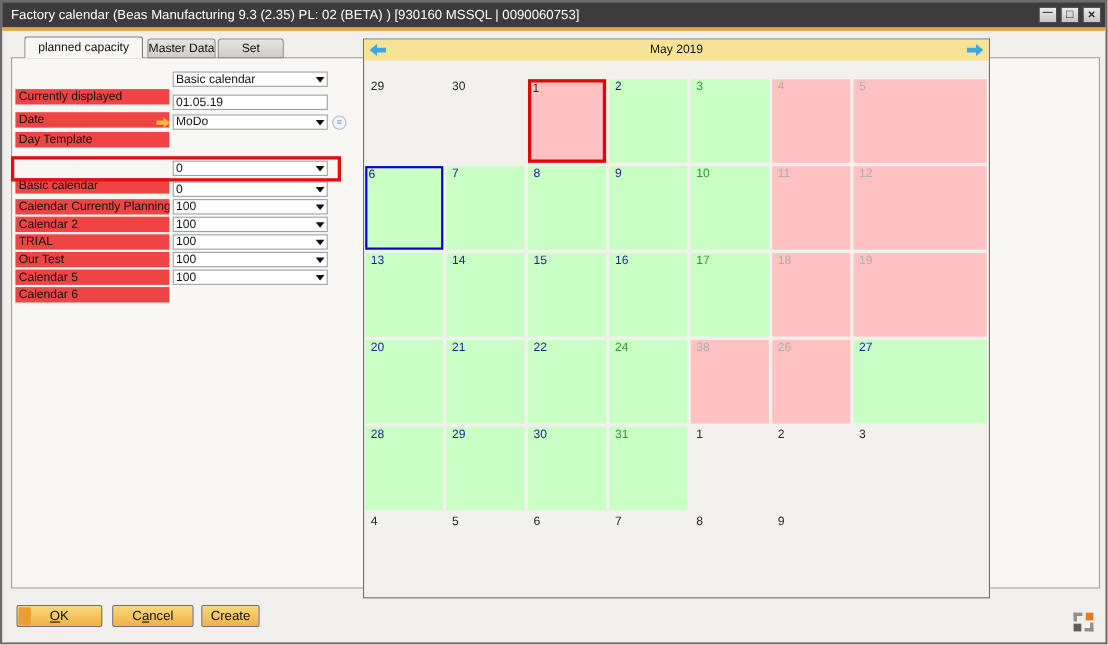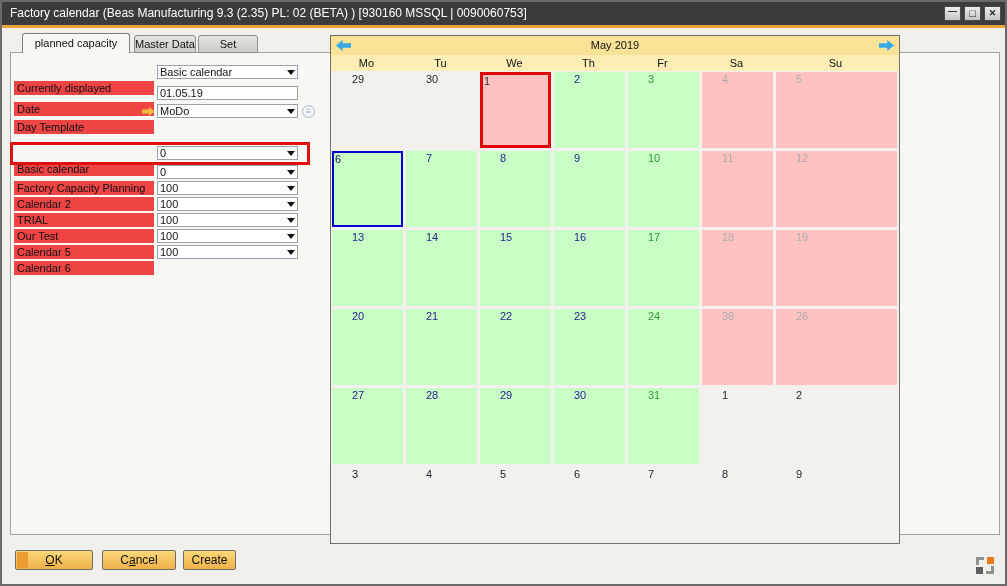--- a/index.html
+++ b/index.html
@@ -55,21 +55,21 @@
                text-align:center; line-height:19px; }
   .nav-arrow { position:absolute; top:4px; width:15px; height:11px; background:#38A9E8; cursor:pointer; }
   .nav-arrow.prev { left:5px;  clip-path:polygon(0 50%, 45% 0, 45% 30%, 100% 30%, 100% 70%, 45% 70%, 45% 100%); }
   .nav-arrow.next { right:5px; clip-path:polygon(100% 50%, 55% 0, 55% 30%, 0 30%, 0 70%, 55% 70%, 55% 100%); }
   .cal-heads { position:absolute; left:0; top:19px; right:0; height:16px; background:#FBEDB3;
                display:grid; grid-template-columns:repeat(6,71px) 121px; column-gap:3px; }
   .day-head { text-align:center; line-height:16px; }
   .cal-grid { position:absolute; left:1px; top:36px; display:grid;
               grid-template-columns:repeat(6,71px) 121px; grid-auto-rows:76px; gap:3px; }
   .cell { position:relative; }
-  .daynum { position:absolute; left:20px; top:1px; }
+  .daynum { position:absolute; left:5px; top:1px; }
   .cell.work { background:#C9FEC5; } .cell.work .daynum { color:#1F1F8C; }
   .cell.fri .daynum { color:#2F9C33; }
   .cell.weekend { background:#FFC2C1; } .cell.weekend .daynum { color:#ADADAD; }
   .cell.holiday { background:#FFC2C1; border:3px solid #E00707; }
   .cell.holiday .daynum { color:#2E2E3E; left:1px; top:0; }
   .cell.selected { background:#C9FEC5; border:2px solid #0404CC; }
   .cell.selected .daynum { color:#14145A; left:1px; top:0; }
   .cell.outside .daynum { color:#26262A; }
 
   
@@ -142,21 +142,21 @@
 
   <div class="frow" style="top:144px">
     <div class="flabel">Basic calendar</div>
     <div class="finput">
       <span class="fval right">0</span>
       <span class="caret"></span>
     </div>
   </div>
 
   <div class="frow" style="top:163px">
-    <div class="flabel">Factory Capacity Planning</div>
+    <div class="flabel">Calendar Currently Planning</div>
     <div class="finput">
       <span class="fval right">0</span>
       <span class="caret"></span>
     </div>
   </div>
 
   <div class="frow" style="top:179px">
     <div class="flabel">Calendar 2</div>
     <div class="finput">
       <span class="fval right">100</span>
@@ -197,29 +197,20 @@
   </div>
 
   <div class="red-callout"></div>
 
   <div class="calendar">
     <div class="cal-title">
       <span>May 2019</span>
     </div>
     <div class="nav-arrow prev"></div>
     <div class="nav-arrow next"></div>
-    <div class="cal-heads">
-        <div class="day-head">Mo</div>
-        <div class="day-head">Tu</div>
-        <div class="day-head">We</div>
-        <div class="day-head">Th</div>
-        <div class="day-head">Fr</div>
-        <div class="day-head">Sa</div>
-        <div class="day-head">Su</div>
-      </div>
     <div class="cal-grid">
         <div class="cell outside">
           <span class="daynum">29</span>
         </div>
         <div class="cell outside">
           <span class="daynum">30</span>
         </div>
         <div class="cell holiday">
           <span class="daynum">1</span>
         </div>
@@ -278,23 +269,20 @@
           <span class="daynum">19</span>
         </div>
         <div class="cell work">
           <span class="daynum">20</span>
         </div>
         <div class="cell work">
           <span class="daynum">21</span>
         </div>
         <div class="cell work">
           <span class="daynum">22</span>
-        </div>
-        <div class="cell work">
-          <span class="daynum">23</span>
         </div>
         <div class="cell work fri">
           <span class="daynum">24</span>
         </div>
         <div class="cell weekend">
           <span class="daynum">38</span>
         </div>
         <div class="cell weekend">
           <span class="daynum">26</span>
         </div>

